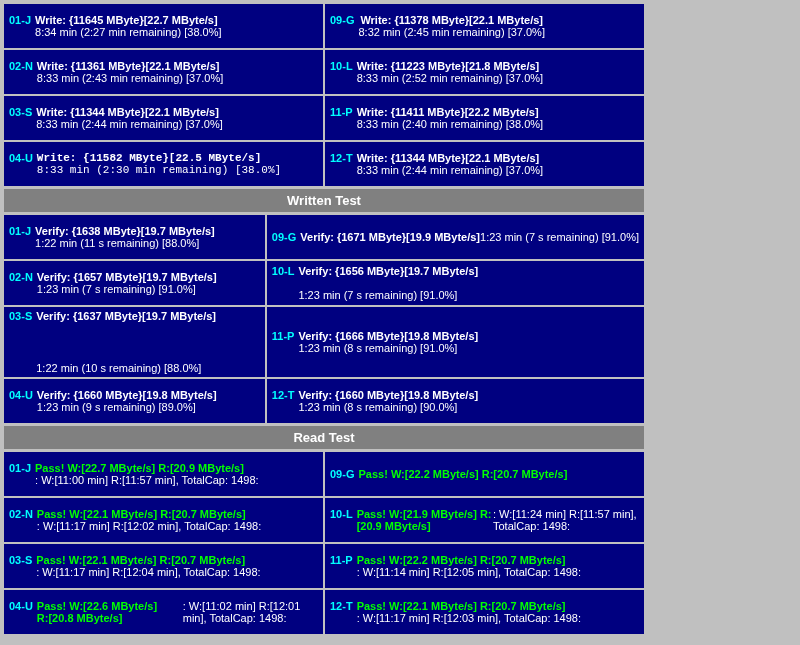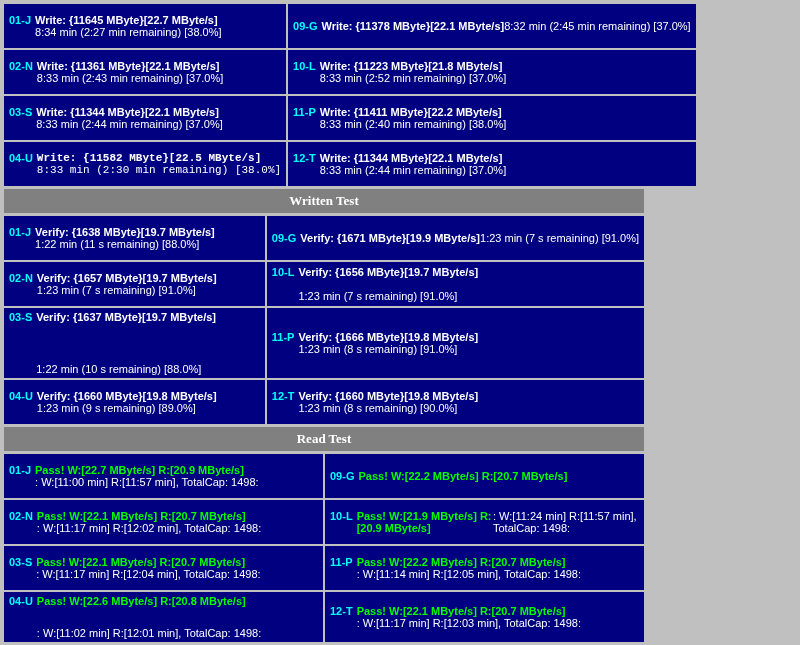--- a/index.html
+++ b/index.html
@@ -53,21 +53,20 @@
       gap: 4px;
     }
     .section-header {
       text-align: center;
       background: #808080;
       color: #ffffff;
       font-weight: bold;
       font-size: 13px;
       padding: 4px 0;
       margin: 3px 0;
-      font-family: Liberation Serif, serif;
     }
     .pass-line1 {
       font-weight: bold;
       font-size: 11px;
       color: #00ff00;
     }
     .pass-line2 {
       font-size: 11px;
       color: #ffffff;
     }
@@ -93,21 +92,21 @@
             <span class="cell-label">01-J</span>
             <div style="display: flex; flex-direction: column;">
               <div class="cell-line1">Write: {11645 MByte}[22.7 MByte/s]</div>
               <div class="cell-line2">8:34 min (2:27 min remaining)  [38.0%]</div>
             </div>
           </div>
         </div>
         <div class="cell">
           <div class="cell-row">
             <span class="cell-label">09-G</span>
-            <div style="display: flex; flex-direction: row;">
+            <div style="display: flex; flex-direction: column; text-align: center;">
               <div class="cell-line1">Write: {11378 MByte}[22.1 MByte/s]</div>
               <div class="cell-line2">8:32 min (2:45 min remaining)  [37.0%]</div>
             </div>
           </div>
         </div>
         <div class="cell">
           <div class="cell-row">
             <span class="cell-label">02-N</span>
             <div style="display: flex; flex-direction: column;">
               <div class="cell-line1">Write: {11361 MByte}[22.1 MByte/s]</div>
@@ -295,21 +294,21 @@
             <span class="cell-label">11-P</span>
             <div style="display: flex; flex-direction: column;">
               <div class="pass-line1">Pass! W:[22.2 MByte/s] R:[20.7 MByte/s]</div>
               <div class="pass-line2">: W:[11:14 min] R:[12:05 min], TotalCap: 1498:</div>
             </div>
           </div>
         </div>
         <div class="cell">
           <div class="cell-row">
             <span class="cell-label">04-U</span>
-            <div style="display: flex; flex-direction: column; gap: 20px;">
+            <div style="display: flex; flex-direction: row; gap: 20px;">
               <div class="pass-line1">Pass! W:[22.6 MByte/s] R:[20.8 MByte/s]</div>
               <div class="pass-line2">: W:[11:02 min] R:[12:01 min], TotalCap: 1498:</div>
             </div>
           </div>
         </div>
         <div class="cell">
           <div class="cell-row">
             <span class="cell-label">12-T</span>
             <div style="display: flex; flex-direction: column;">
               <div class="pass-line1">Pass! W:[22.1 MByte/s] R:[20.7 MByte/s]</div>

